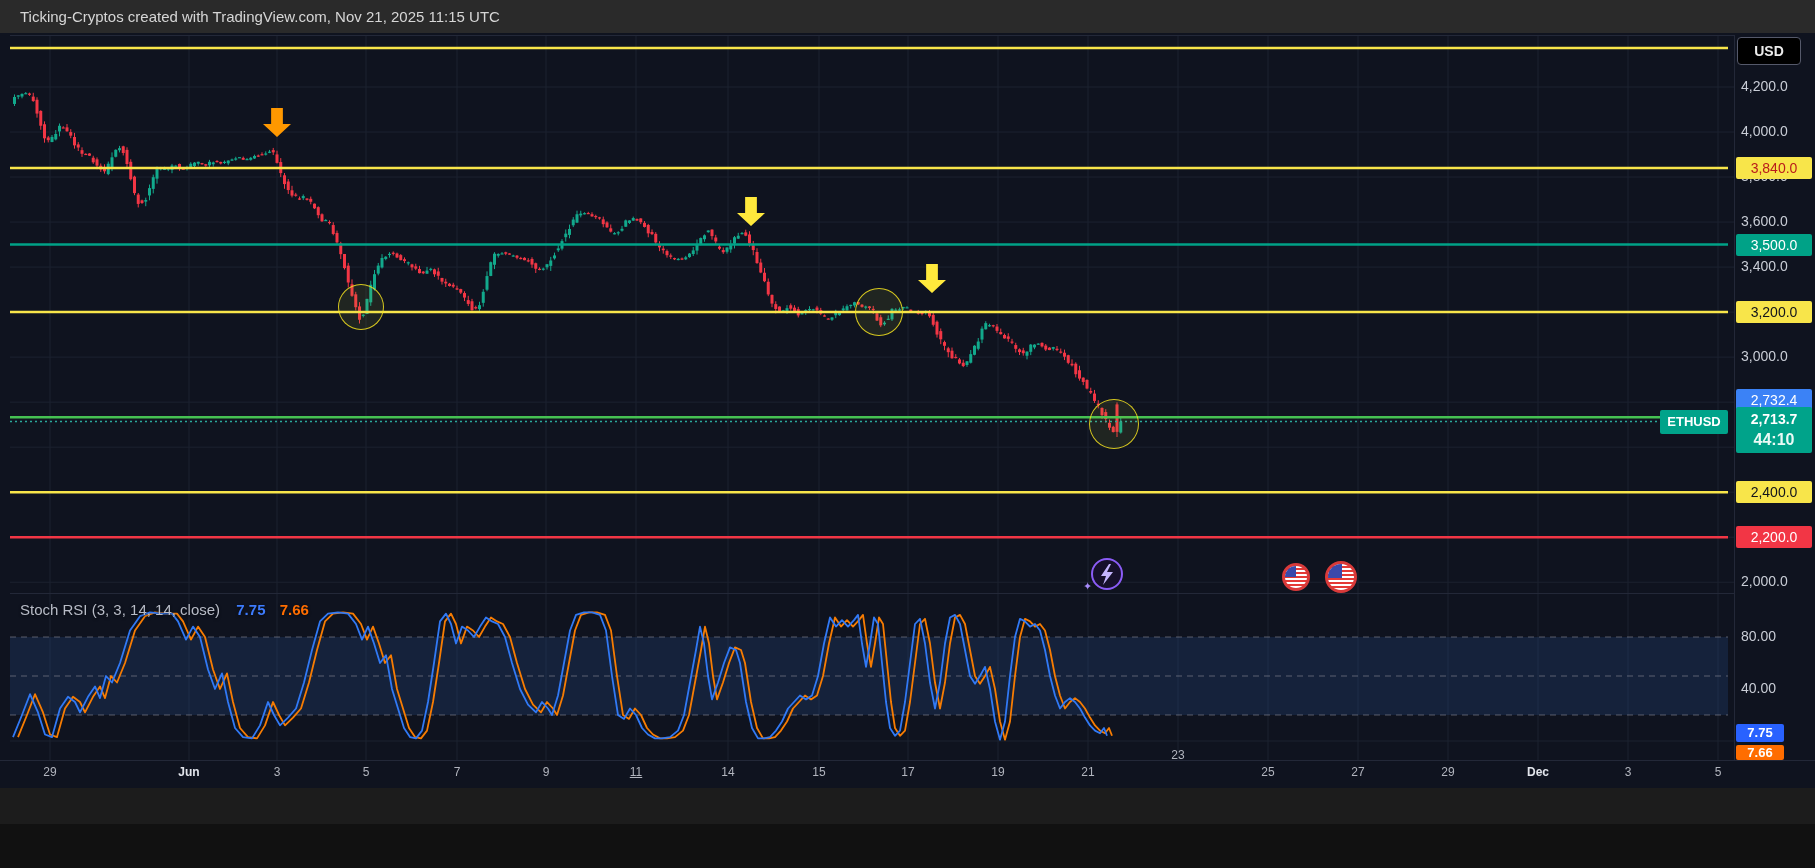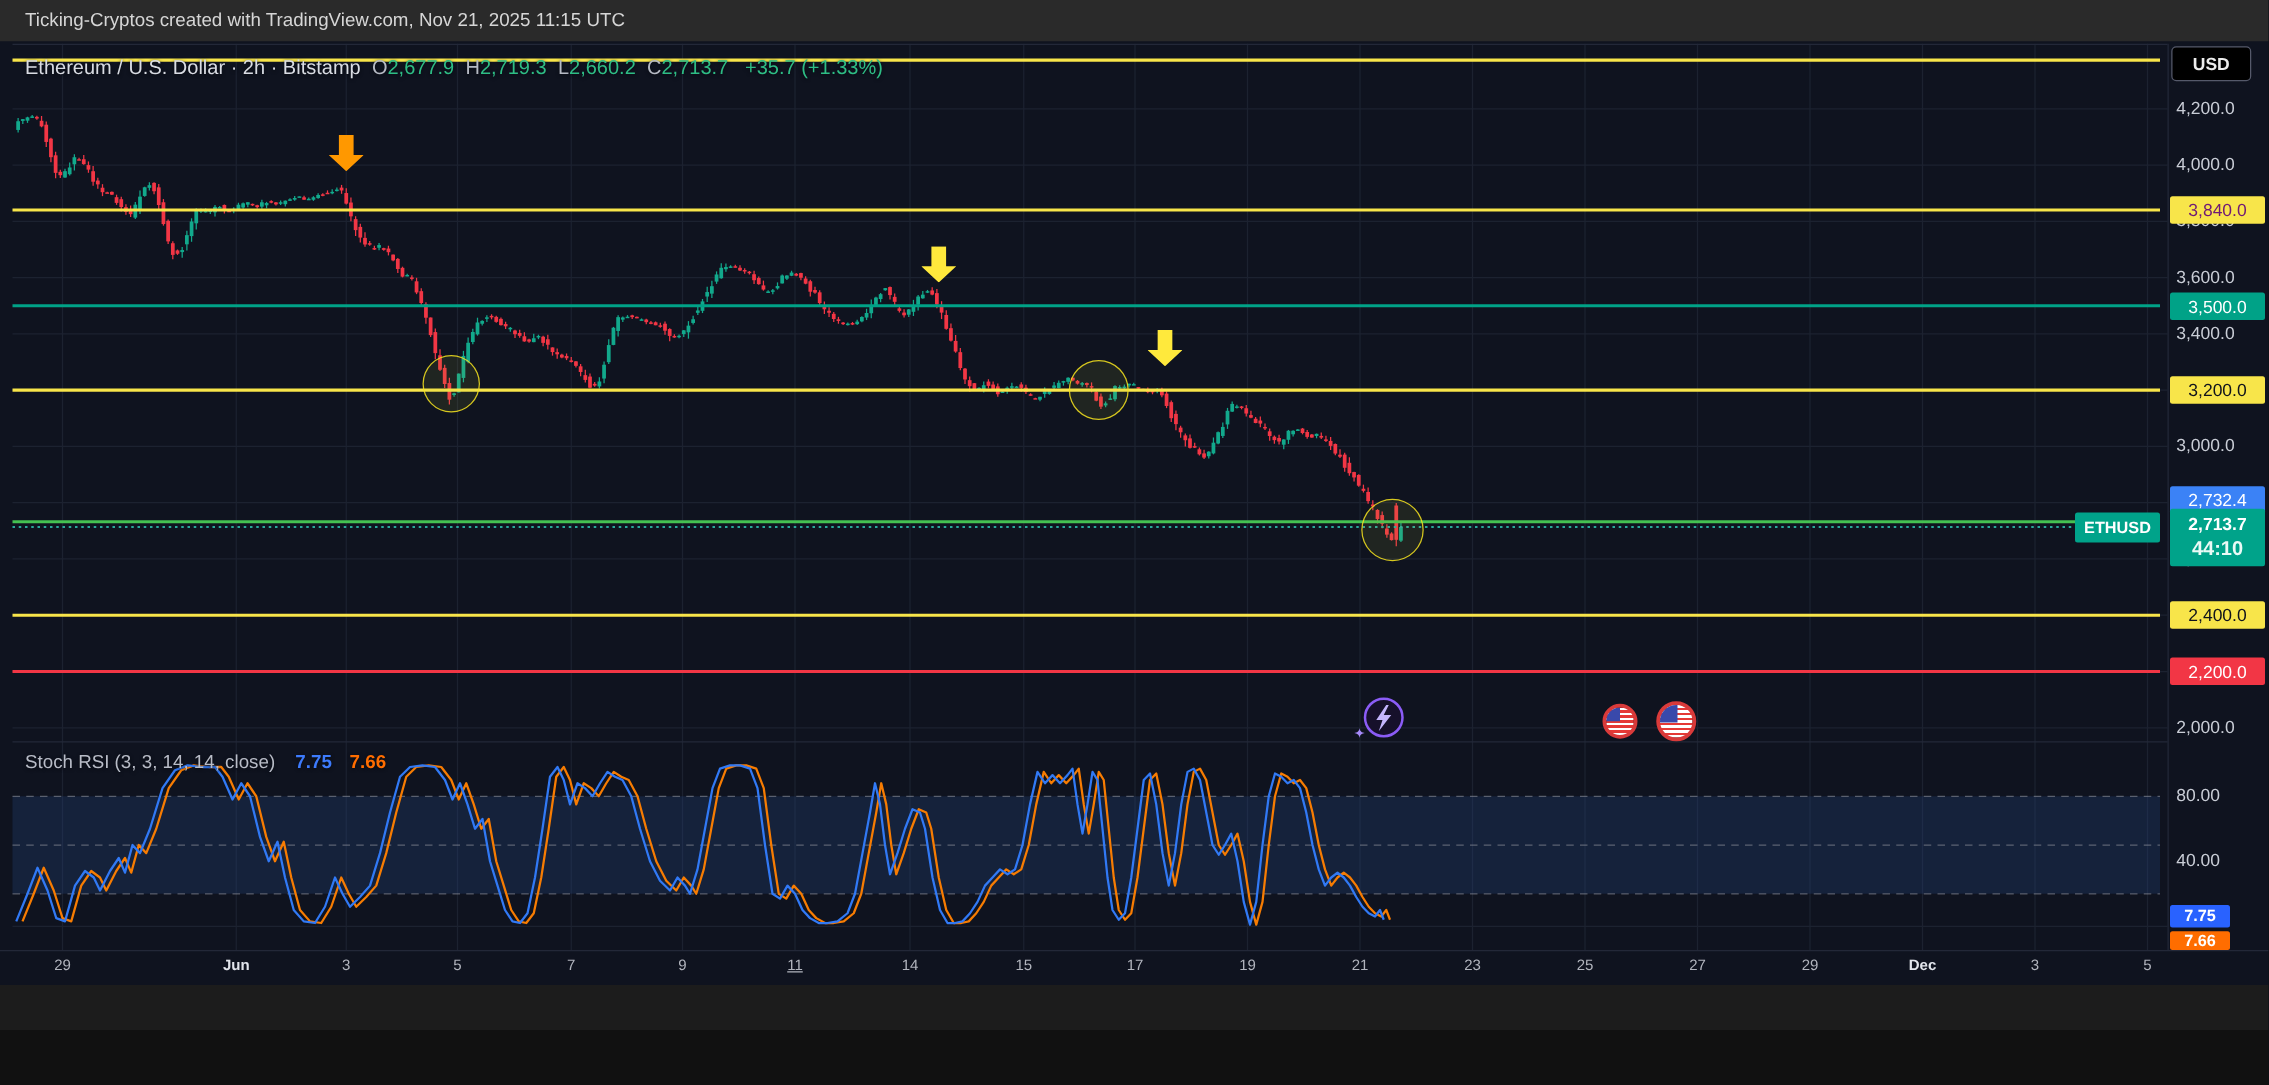--- a/index.html
+++ b/index.html
@@ -690,24 +690,20 @@
       <line x1="10" y1="421.56613000000004" x2="1728" y2="421.56613000000004" stroke="#2aa79b" stroke-width="1.5" stroke-dasharray="2 3"></line>
       <polyline points="18,737.1 27,715 35,694.2 43,712.4 50,734.5 57,737.1 65,708.5 73,696.8 80,702 85,712.4 93,696.8 100,686.4 105,698.1 111,676 117,682.5 125,663 135,630.5 145,616.2 155,612.3 167,613.6 177,613.6 183,621.4 191,639.6 198,626.6 205,637 213,669.5 220,689 227,673.4 233,702 240,728 248,737.1 257,738.4 265,725.4 273,702 279,715 285,725.4 293,717.6 301,708.5 309,682.5 317,650 325,621.4 333,613.6 343,612.3 353,613.6 361,624 367,639.6 373,626.6 379,643.5 385,663 391,655.2 397,689 403,708.5 409,728 415,737.1 421,738.4 427,730.6 433,702 439,663 445,621.4 451,613.6 456,624 461,643.5 467,626.6 473,630.5 479,637 485,626.6 491,617.5 497,621.4 503,624 510,637 517,663 525,689 533,704.6 541,712.4 547,702 553,708.5 557,715 563,695.5 569,663 575,630.5 581,614.9 589,612.3 597,612.3 605,614.9 611,630.5 617,676 623,715 629,718.9 635,708.5 641,715 647,728 653,734.5 660,738.4 667,738.4 675,737.1 683,730.6 689,715 695,682.5 701,650 705,626.6 709,643.5 713,676 717,699.4 723,682.5 729,663 735,647.4 741,650 745,663 751,702 757,728 763,738.4 769,738.4 775,737.1 781,730.6 787,721.5 793,708.5 799,702 805,695.5 811,699.4 817,695.5 823,676 829,643.5 835,617.5 841,626.6 847,620.1 853,626.6 859,620.1 863,614.9 867,643.5 871,666.9 875,643.5 879,617.5 883,624 887,663 891,702 895,728 900,735.8 905,730.6 910,702 915,663 920,624 925,618.8 930,643.5 935,682.5 940,708.5 945,682.5 950,643.5 955,617.5 960,614.9 965,624 970,650 975,676 980,683.8 985,676 990,666.9 995,689 1000,721.5 1005,739.7 1010,721.5 1015,676 1020,637 1025,618.8 1030,621.4 1035,626.6 1040,624 1045,630.5 1050,650 1055,676 1060,695.5 1065,708.5 1070,702 1075,698.1 1080,702 1085,708.5 1090,717.6 1095,725.4 1100,730.6 1105,733.2 1109,728 1112,735.8" fill="none" stroke="#f77c02" stroke-width="1.8" stroke-linejoin="round"></polyline>
       <polyline points="13,737.1 22,715 30,694.2 38,712.4 45,734.5 52,737.1 60,708.5 68,696.8 75,702 80,712.4 88,696.8 95,686.4 100,698.1 106,676 112,682.5 120,663 130,630.5 140,616.2 150,612.3 162,613.6 172,613.6 178,621.4 186,639.6 193,626.6 200,637 208,669.5 215,689 222,673.4 228,702 235,728 243,737.1 252,738.4 260,725.4 268,702 274,715 280,725.4 288,717.6 296,708.5 304,682.5 312,650 320,621.4 328,613.6 338,612.3 348,613.6 356,624 362,639.6 368,626.6 374,643.5 380,663 386,655.2 392,689 398,708.5 404,728 410,737.1 416,738.4 422,730.6 428,702 434,663 440,621.4 446,613.6 451,624 456,643.5 462,626.6 468,630.5 474,637 480,626.6 486,617.5 492,621.4 498,624 505,637 512,663 520,689 528,704.6 536,712.4 542,702 548,708.5 552,715 558,695.5 564,663 570,630.5 576,614.9 584,612.3 592,612.3 600,614.9 606,630.5 612,676 618,715 624,718.9 630,708.5 636,715 642,728 648,734.5 655,738.4 662,738.4 670,737.1 678,730.6 684,715 690,682.5 696,650 700,626.6 704,643.5 708,676 712,699.4 718,682.5 724,663 730,647.4 736,650 740,663 746,702 752,728 758,738.4 764,738.4 770,737.1 776,730.6 782,721.5 788,708.5 794,702 800,695.5 806,699.4 812,695.5 818,676 824,643.5 830,617.5 836,626.6 842,620.1 848,626.6 854,620.1 858,614.9 862,643.5 866,666.9 870,643.5 874,617.5 878,624 882,663 886,702 890,728 895,735.8 900,730.6 905,702 910,663 915,624 920,618.8 925,643.5 930,682.5 935,708.5 940,682.5 945,643.5 950,617.5 955,614.9 960,624 965,650 970,676 975,683.8 980,676 985,666.9 990,689 995,721.5 1000,739.7 1005,721.5 1010,676 1015,637 1020,618.8 1025,621.4 1030,626.6 1035,624 1040,630.5 1045,650 1050,676 1055,695.5 1060,708.5 1065,702 1070,698.1 1075,702 1080,708.5 1085,717.6 1090,725.4 1095,730.6 1100,733.2 1104,728 1107,735.8" fill="none" stroke="#3179f5" stroke-width="1.8" stroke-linejoin="round"></polyline>
     </svg>
 
   <div class="sep" style="left:10px;top:35px;width:1724px;height:1px"></div>
   <div class="sep" style="left:10px;top:593px;width:1724px;height:1px"></div>
   <div class="sep" style="left:0;top:760px;width:1815px;height:1px"></div>
   <div class="sep" style="left:1734px;top:35px;width:1px;height:725px"></div>
 
-  <div class="legend" style="top:46px">
-    <span>Ethereum / U.S. Dollar · 2h · Bitstamp</span><span id="ohlc-row"><span class="ohlc-k">O</span><span class="ohlc-v">2,677.9</span><span class="ohlc-k">H</span><span class="ohlc-v">2,719.3</span><span class="ohlc-k">L</span><span class="ohlc-v">2,660.2</span><span class="ohlc-k">C</span><span class="ohlc-v">2,713.7</span></span>
-    <span class="ohlc-v" style="margin-left:9px">+35.7 (+1.33%)</span>
-  </div>
 
   <div class="legend" style="top:601px;font-size:15px;color:#b8bcc7">
     <span>Stoch RSI (3, 3, 14, 14, close)</span>
     <span style="color:#3d7bfd;margin-left:12px;font-weight:bold">7.75</span>
     <span style="color:#ff6d00;margin-left:10px;font-weight:bold">7.66</span>
   </div>
 
   <div id="usd-btn">USD</div>
 
   <div id="price-axis" class="abs" style="left:1734px;top:35px;width:81px;height:725px;z-index:2"></div>
@@ -738,39 +734,39 @@
     <div class="plain-label" style="top: 393.14px;">2,800.0</div>
     <div class="plain-label" style="top: 438.16px;">2,600.0</div>
     <div class="plain-label" style="top: 78px;">4,200.0</div>
     <div class="plain-label" style="top: 123.02px;">4,000.0</div>
     <div class="plain-label" style="top: 213.06px;">3,600.0</div>
     <div class="plain-label" style="top: 258.08px;">3,400.0</div>
     <div class="plain-label" style="top: 348.12px;">3,000.0</div>
     <div class="plain-label" style="top: 573.22px;">2,000.0</div>
     <div class="plain-label" style="top: 628px;">80.00</div>
     <div class="plain-label" style="top: 680px;">40.00</div>
-    <div class="tag" style="top: 157.036px; left: 1736px; background: rgb(248, 229, 74); color: #701a75; z-index: 5;">3,840.0</div>
+    <div class="tag" style="top: 157.036px; left: 1736px; background: rgb(248, 229, 74); color: #b91c1c; z-index: 5;">3,840.0</div>
     <div class="tag" style="top: 233.57px; left: 1736px; background: rgb(0, 162, 135); color: rgb(255, 255, 255); z-index: 5;">3,500.0</div>
     <div class="tag" style="top: 301.1px; left: 1736px; background: rgb(248, 229, 74); color: rgb(16, 19, 28); z-index: 5;">3,200.0</div>
     <div class="tag" style="top: 389.357px; left: 1736px; background: #3b82f6; color: rgb(255, 255, 255); z-index: 5;">2,732.4</div>
     <div class="tag" style="top: 481.18px; left: 1736px; background: rgb(248, 229, 74); color: rgb(16, 19, 28); z-index: 5;">2,400.0</div>
     <div class="tag" style="top: 526.2px; left: 1736px; background: rgb(242, 54, 69); color: rgb(255, 255, 255); z-index: 5;">2,200.0</div>
     <div class="axis-time" style="top: 765px; left: 50px;">29</div>
     <div class="axis-time month" style="top: 765px; left: 189px;">Jun</div>
     <div class="axis-time" style="top: 765px; left: 277px;">3</div>
     <div class="axis-time" style="top: 765px; left: 366px;">5</div>
     <div class="axis-time" style="top: 765px; left: 457px;">7</div>
     <div class="axis-time" style="top: 765px; left: 546px;">9</div>
     <div class="axis-time" style="top: 765px; left: 636px; text-decoration: underline;">11</div>
     <div class="axis-time" style="top: 765px; left: 728px;">14</div>
     <div class="axis-time" style="top: 765px; left: 819px;">15</div>
     <div class="axis-time" style="top: 765px; left: 908px;">17</div>
     <div class="axis-time" style="top: 765px; left: 998px;">19</div>
     <div class="axis-time" style="top: 765px; left: 1088px;">21</div>
-    <div class="axis-time" style="top: 765px; left: 1178px;">23</div>
+    <div class="axis-time" style="top: 748px; left: 1178px;">23</div>
     <div class="axis-time" style="top: 765px; left: 1268px;">25</div>
     <div class="axis-time" style="top: 765px; left: 1358px;">27</div>
     <div class="axis-time" style="top: 765px; left: 1448px;">29</div>
     <div class="axis-time month" style="top: 765px; left: 1538px;">Dec</div>
     <div class="axis-time" style="top: 765px; left: 1628px;">3</div>
     <div class="axis-time" style="top: 765px; left: 1718px;">5</div>
     <div class="arrow" style="left: 263px; top: 108px; background: rgb(255, 152, 0);"></div>
     <div class="arrow" style="left: 737px; top: 197px; background: rgb(255, 233, 60);"></div>
     <div class="arrow" style="left: 918px; top: 264px; background: rgb(255, 233, 60);"></div>
     <div class="circle-annot" style="left: 338px; top: 284px; width: 44px; height: 44px;"></div>

